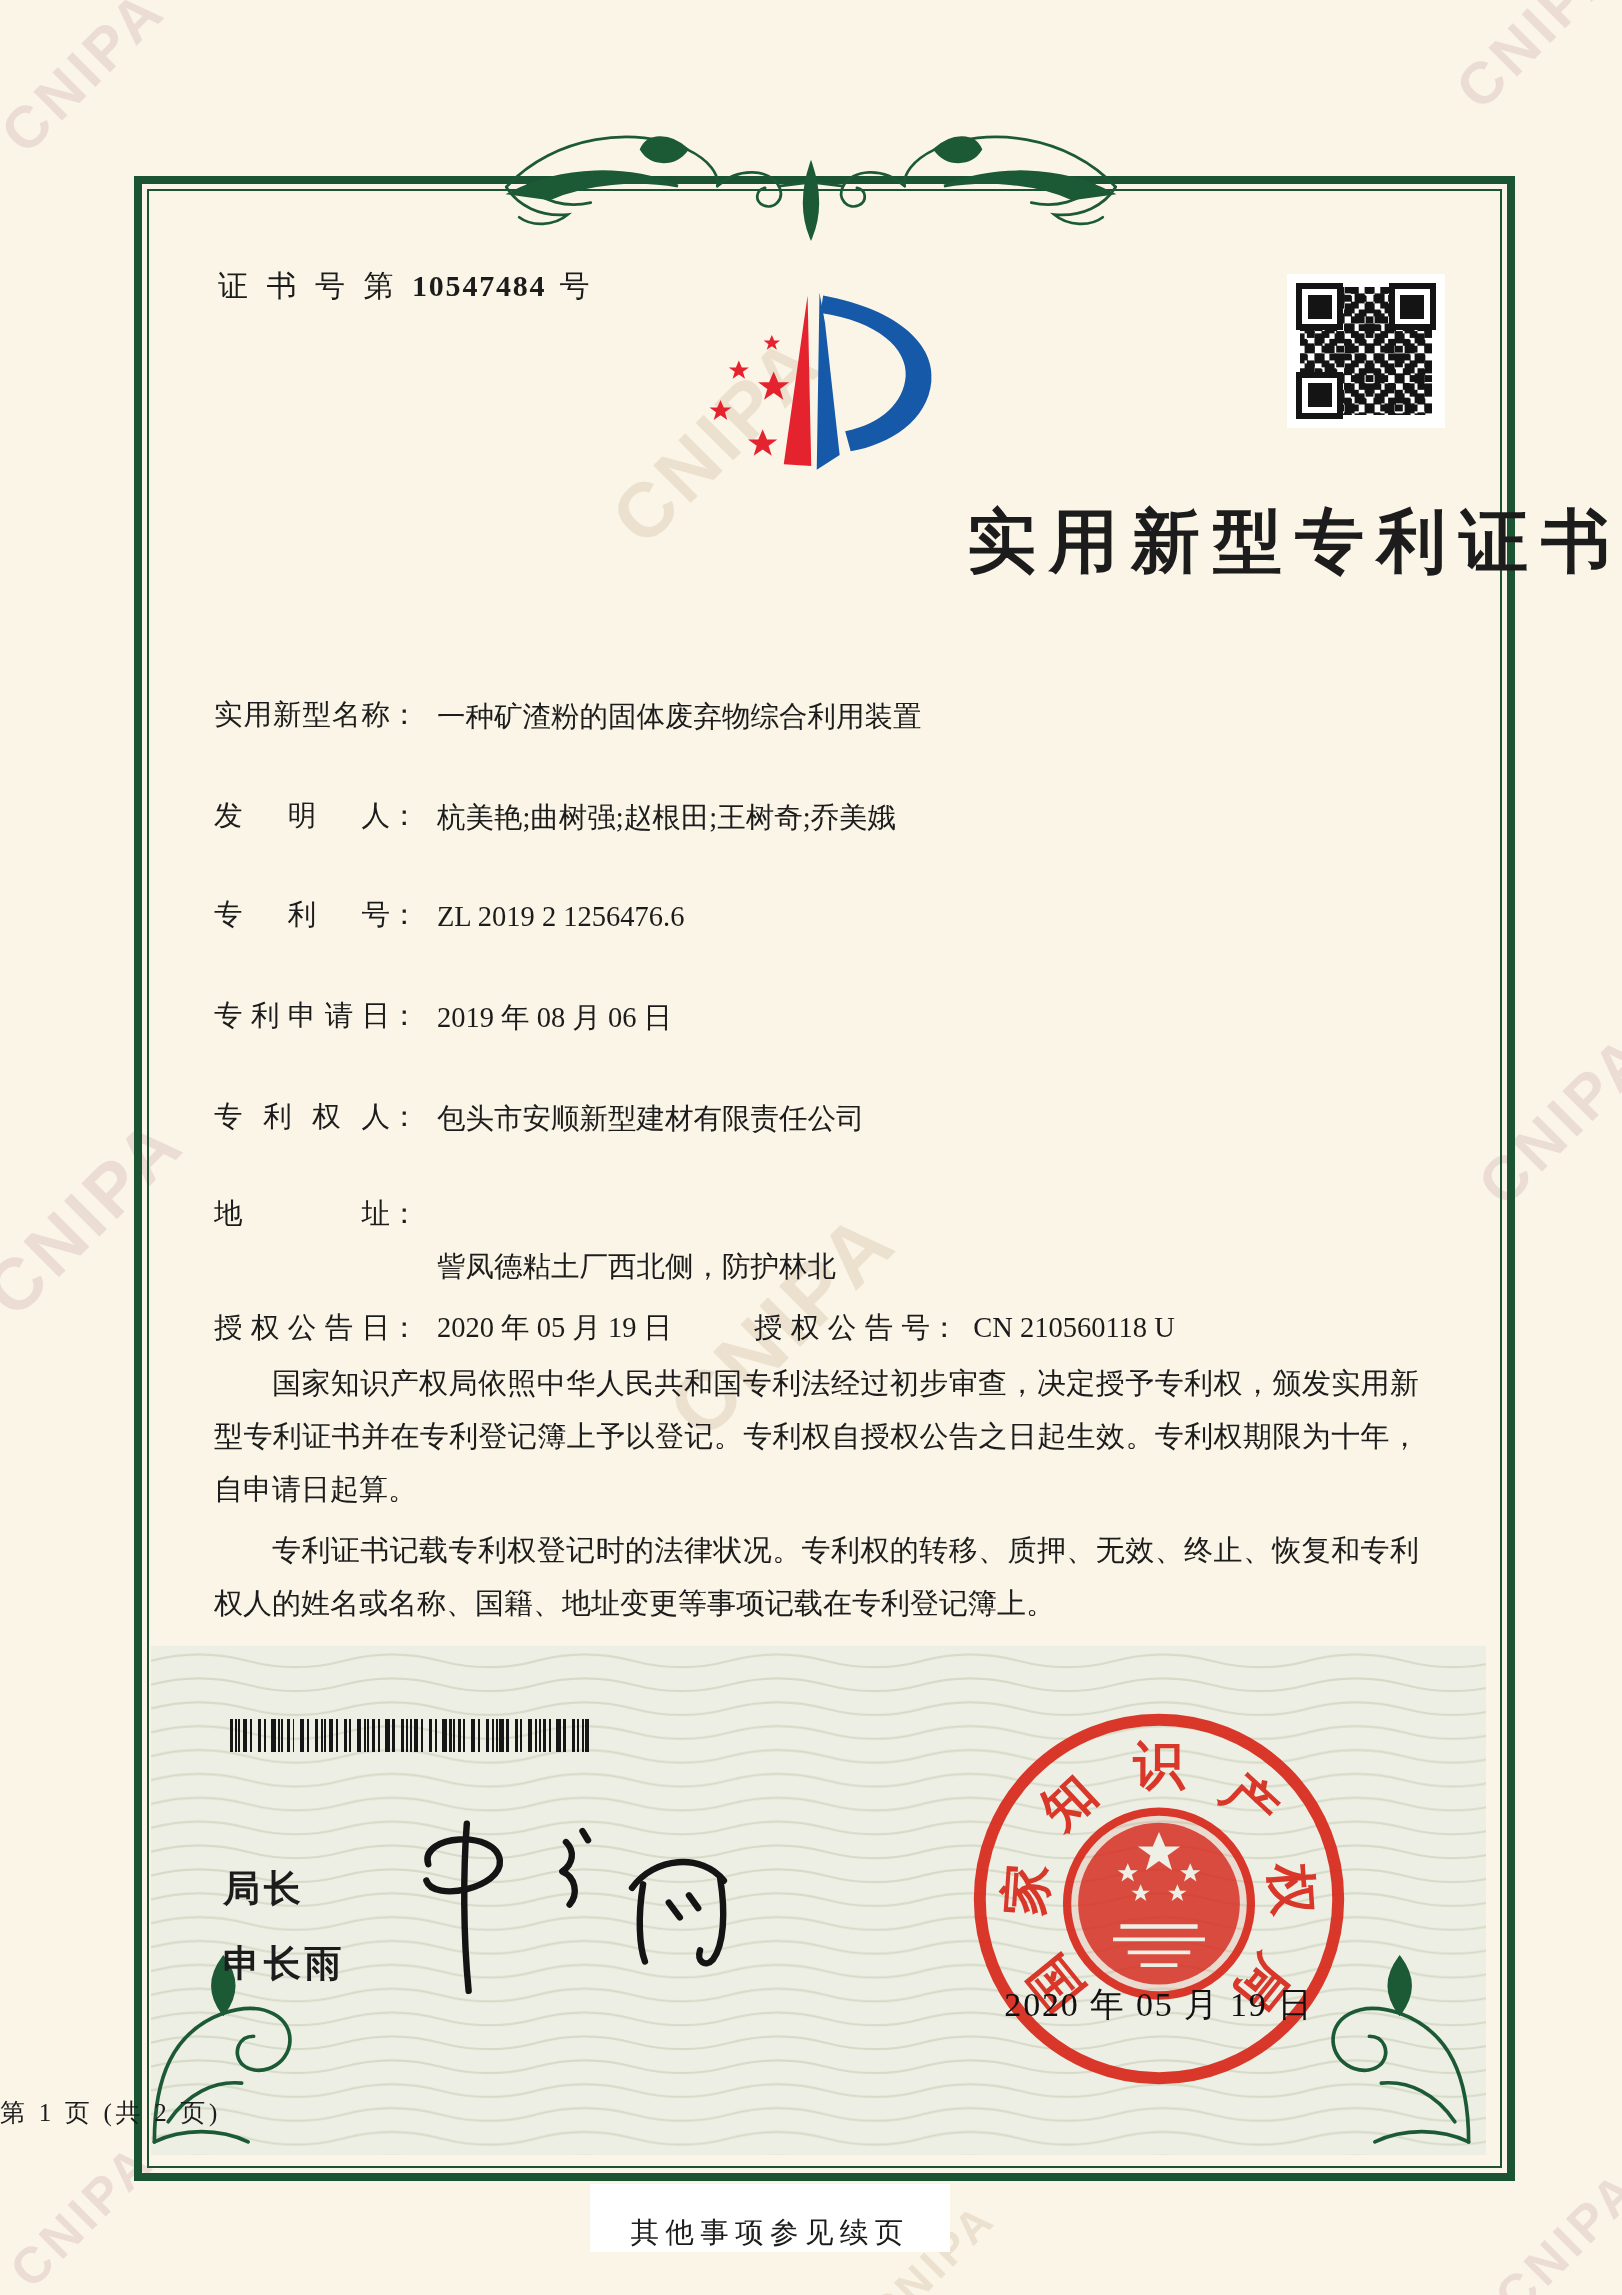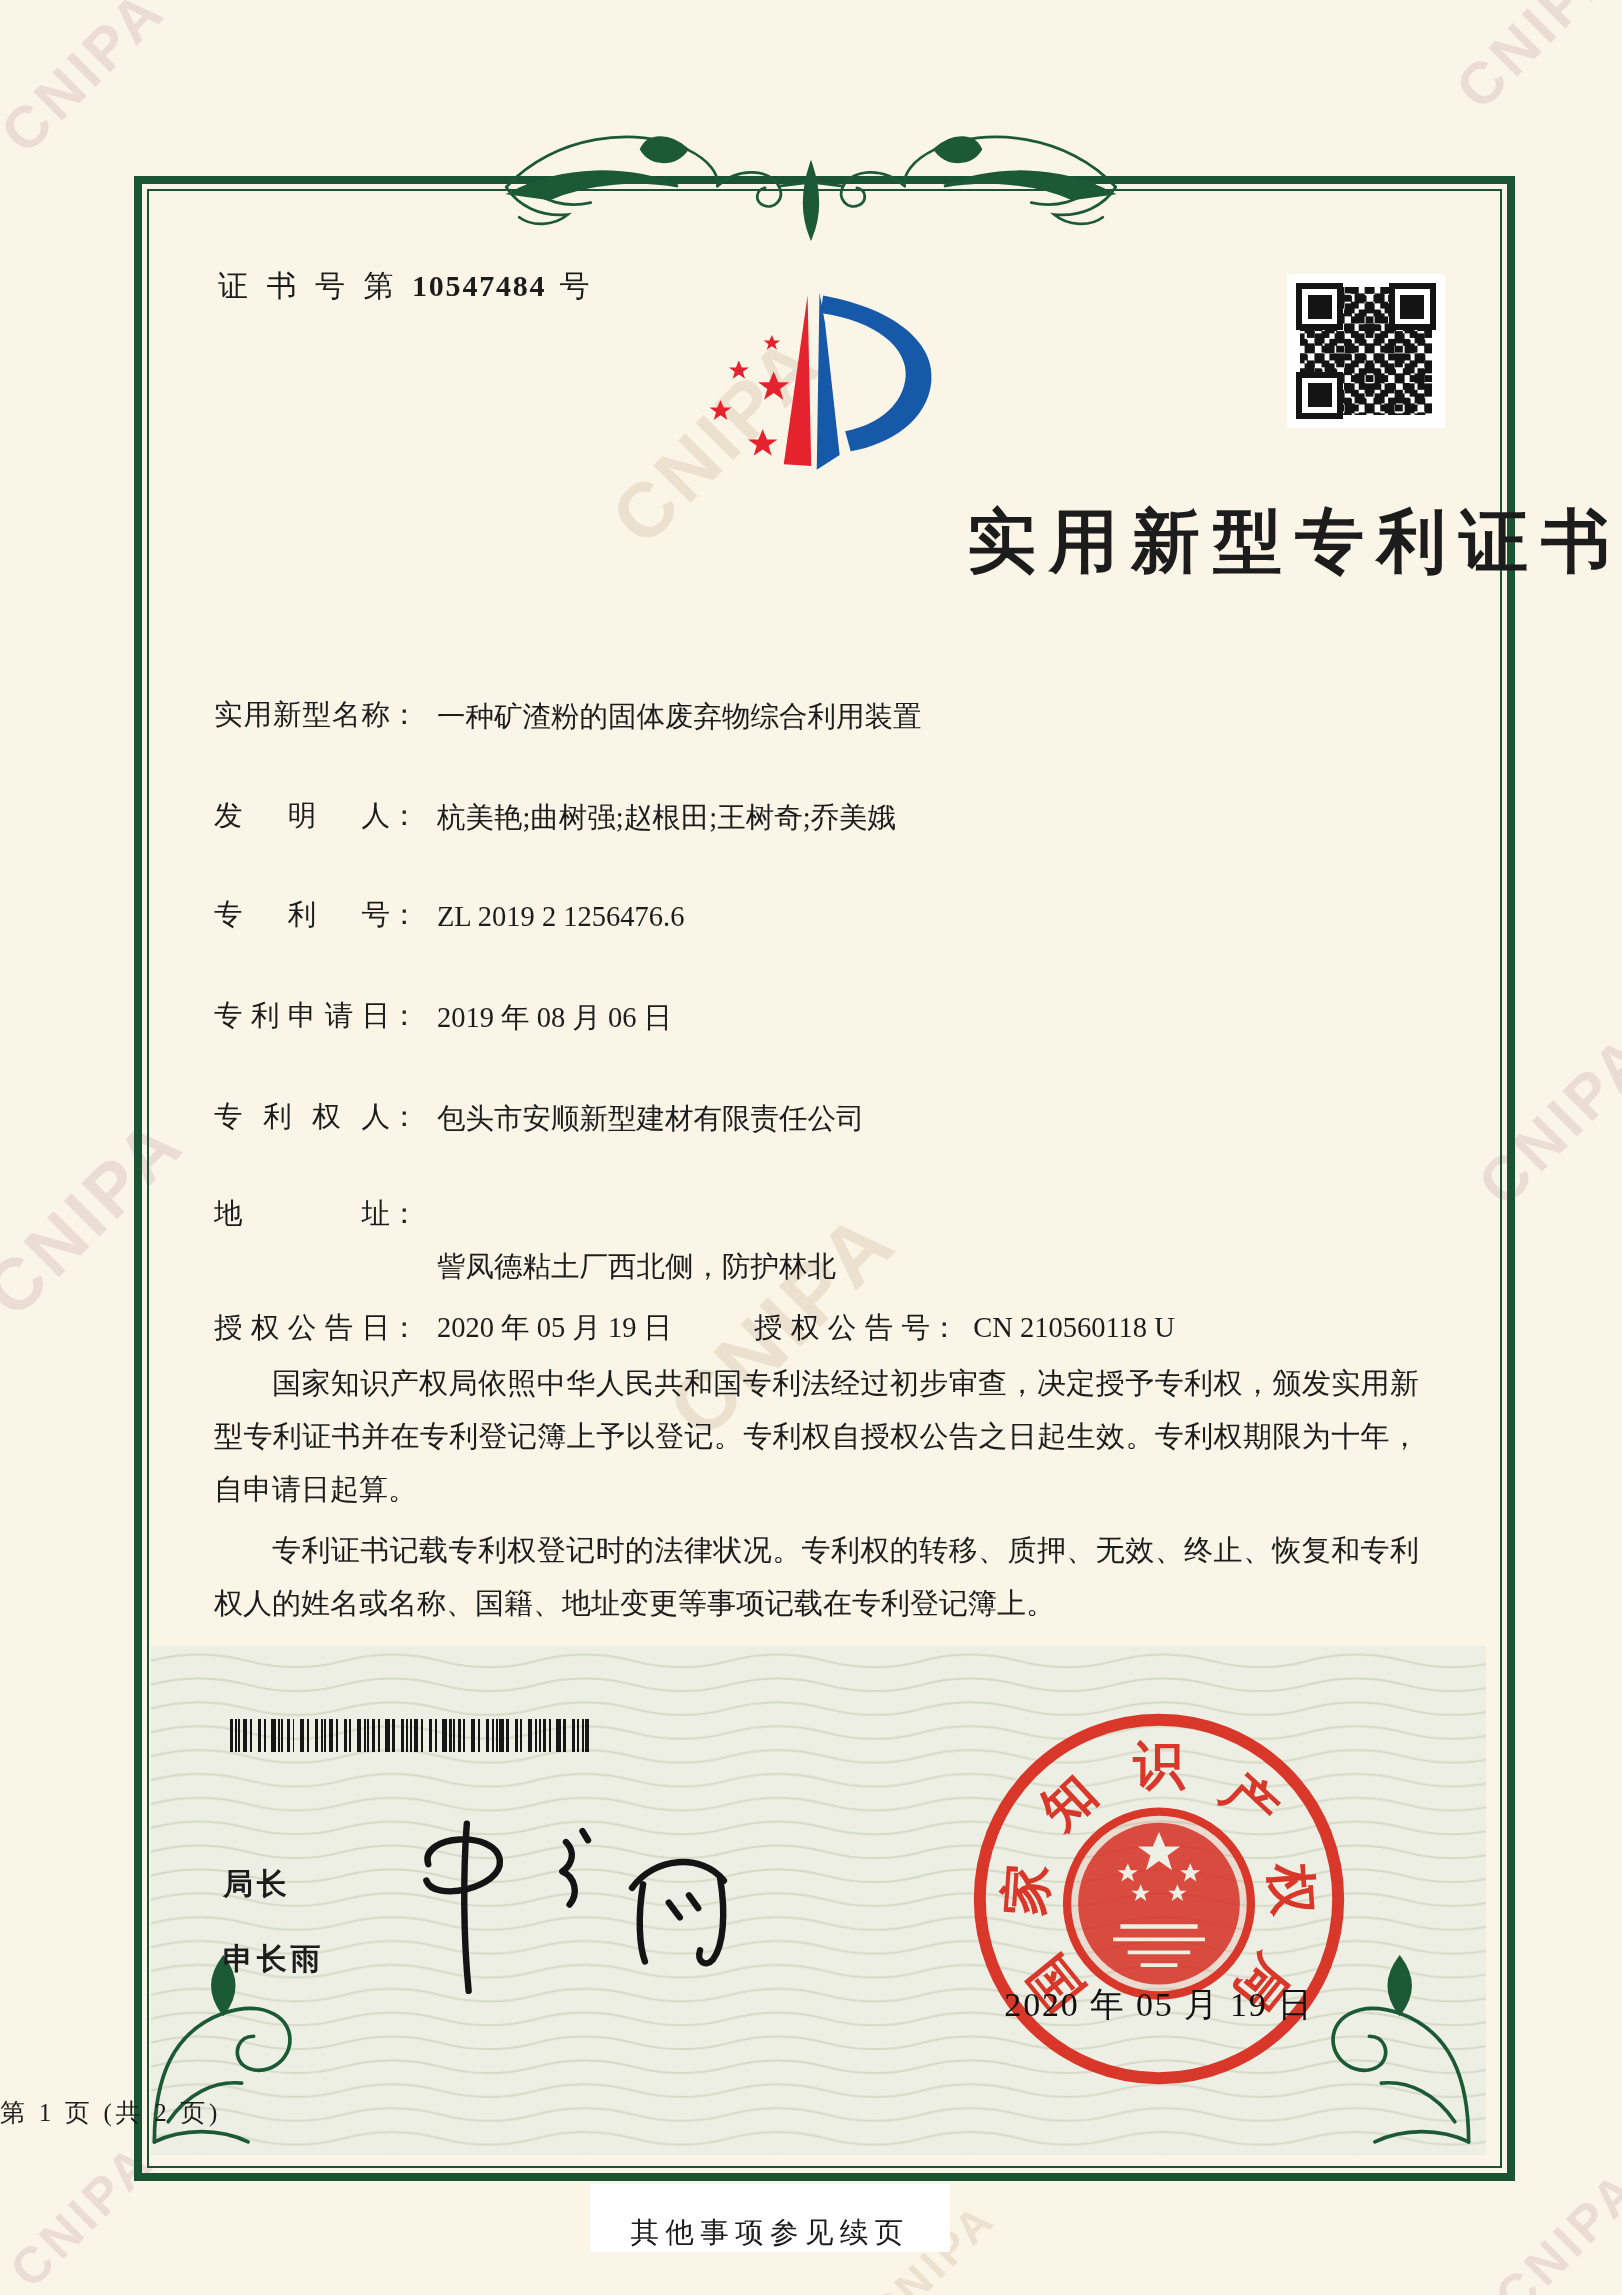--- a/index.html
+++ b/index.html
@@ -65,21 +65,21 @@
   
   .para{position:absolute;left:214px;width:1205px;font-size:29px;line-height:53px;
         text-align:justify;text-indent:2em;}
 
   
   .barcode{position:absolute;left:230px;top:1719px;width:360px;height:33px;
      background-image:
        repeating-linear-gradient(90deg,#161616 0 2.8px,transparent 2.8px 5.5px,#161616 5.5px 7.3px,transparent 7.3px 13px,#161616 13px 17.4px,transparent 17.4px 20px,#161616 20px 22px,transparent 22px 28.5px),
        repeating-linear-gradient(90deg,transparent 0 8.3px,#161616 8.3px 10px,transparent 10px 43px);}
 
-  .director{position:absolute;left:223px;font-size:30px;letter-spacing:3.7px;
+  .director{position:absolute;left:223px;font-size:37px;letter-spacing:3.7px;
             font-family:"Liberation Sans","DejaVu Sans",sans-serif;font-weight:600;}
   .sig{position:absolute;left:386px;top:1807px;}
 
   .seal{position:absolute;left:966px;top:1706px;opacity:.93;mix-blend-mode:multiply;}
   .seal-date{position:absolute;left:989px;top:1982px;width:340px;text-align:center;
              font-size:34px;letter-spacing:1.8px;color:#111;}
 
   .page-info{position:absolute;left:0;top:2096px;width:100%;text-align:left;
              font-size:25px;letter-spacing:3.7px;}
 

